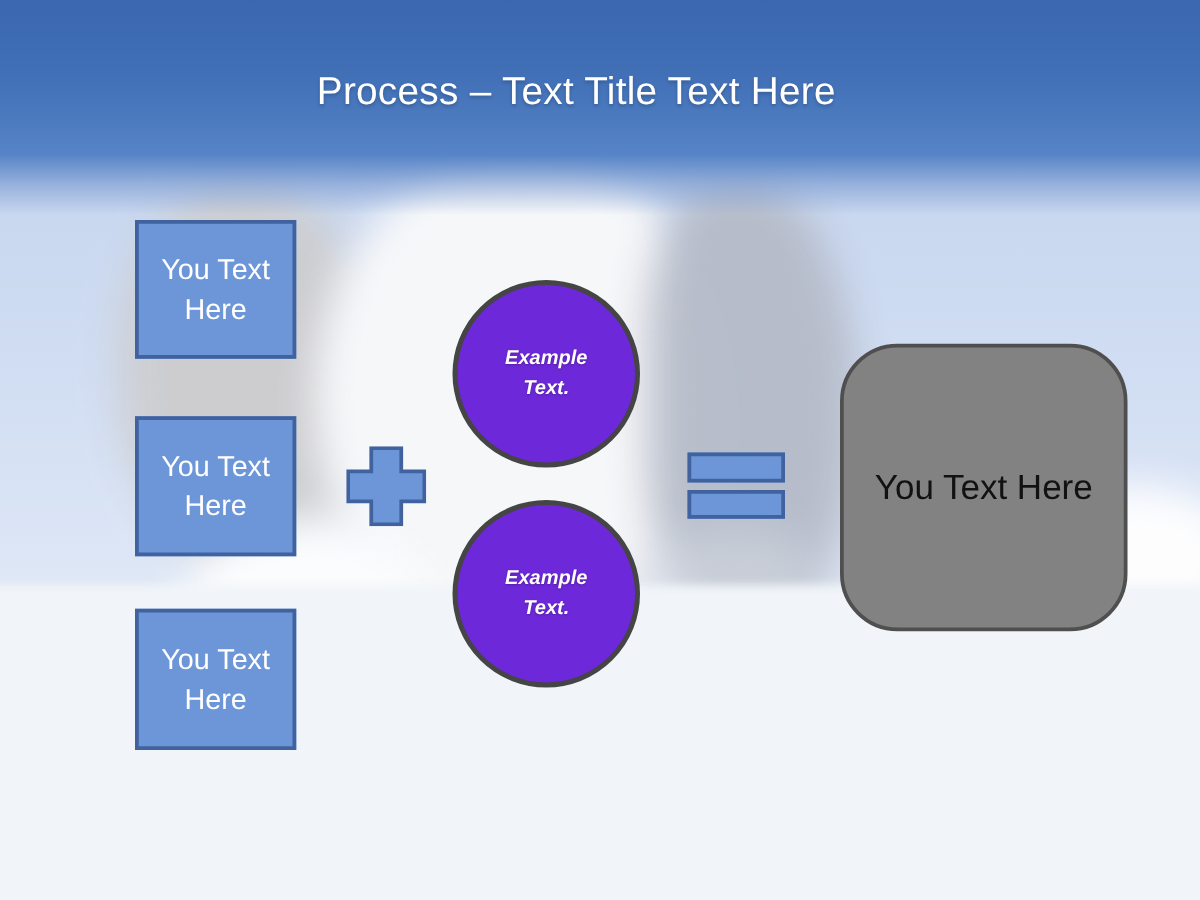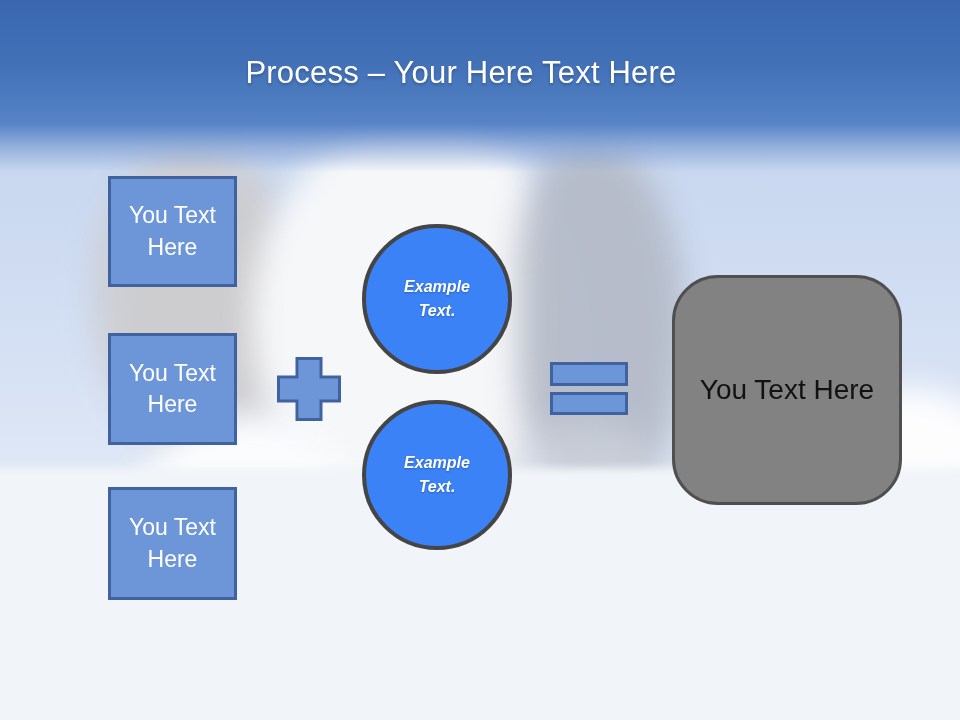--- a/index.html
+++ b/index.html
@@ -34,21 +34,21 @@
   .box1{top:176px;height:111px;}
   .box2{top:333px;}
   .box3{top:487px;height:113px;}
   
   .plus-wrap{position:absolute;left:277px;top:357px;width:64px;height:64px;}
   .equals-wrap{position:absolute;left:550px;top:362px;width:78px;}
   .eq-bar{box-sizing:border-box;width:78px;height:24px;background:#6d96d8;border:3px solid #40639f;}
   .eq-bar + .eq-bar{margin-top:6px;height:23px;}
   
   .circle{position:absolute;left:362px;width:150px;height:150px;box-sizing:border-box;
-    border-radius:50%;background:#3b82f6;border:4px solid #454545;
+    border-radius:50%;background:#6d28d9;border:4px solid #454545;
     display:flex;align-items:center;justify-content:center;text-align:center;
     color:#ffffff;font-weight:700;font-style:italic;font-size:16px;line-height:1.5;
     text-shadow:0 1px 2px rgba(0,0,0,.25);}
   .circle .txt{width:84px;}
   .circle1{top:224px;}
   .circle2{top:400px;}
   
   .result-box{position:absolute;left:672px;top:275px;width:230px;height:230px;box-sizing:border-box;
     background:#828282;border:3px solid #4f4f4f;border-radius:46px;
     display:flex;align-items:center;justify-content:center;text-align:center;
@@ -65,21 +65,21 @@
     <div class="blob blob-head-white"></div>
     <div class="blob blob-ear-gray"></div>
     <div class="blob blob-streak"></div>
     <div class="blob blob-paw"></div>
     <div class="blob blob-right-fur"></div>
     <div class="snow"></div>
   </div>
 
   <div class="header-band"></div>
   <div class="title">
-    <span class="bold">Process</span><span class="rest">– Your Here Text Here</span>
+    <span class="bold">Process</span><span class="rest">– Text Title Text Here</span>
   </div>
 
   <div class="input-box box1">
     <span class="txt">You Text Here</span>
   </div>
   <div class="input-box box2">
     <span class="txt">You Text Here</span>
   </div>
   <div class="input-box box3">
     <span class="txt">You Text Here</span>

